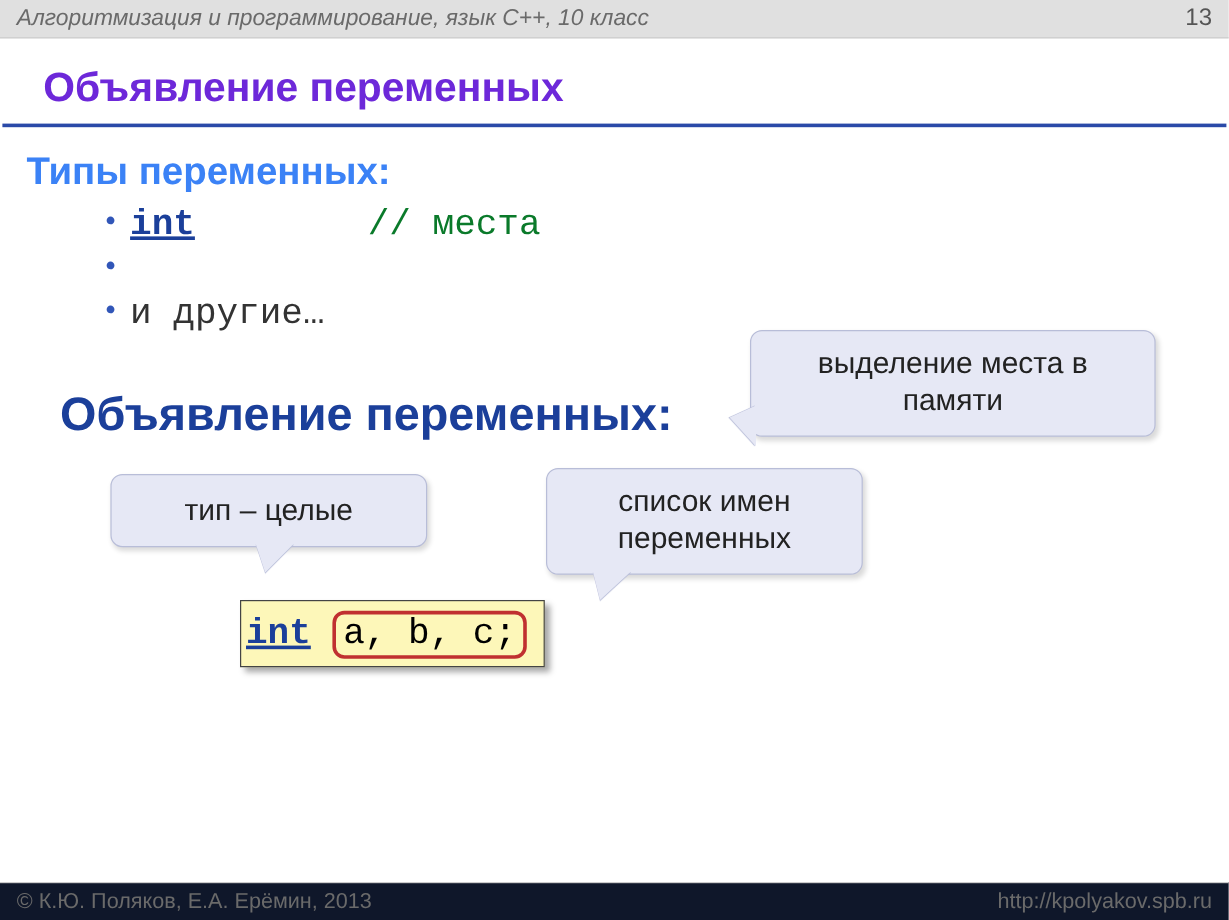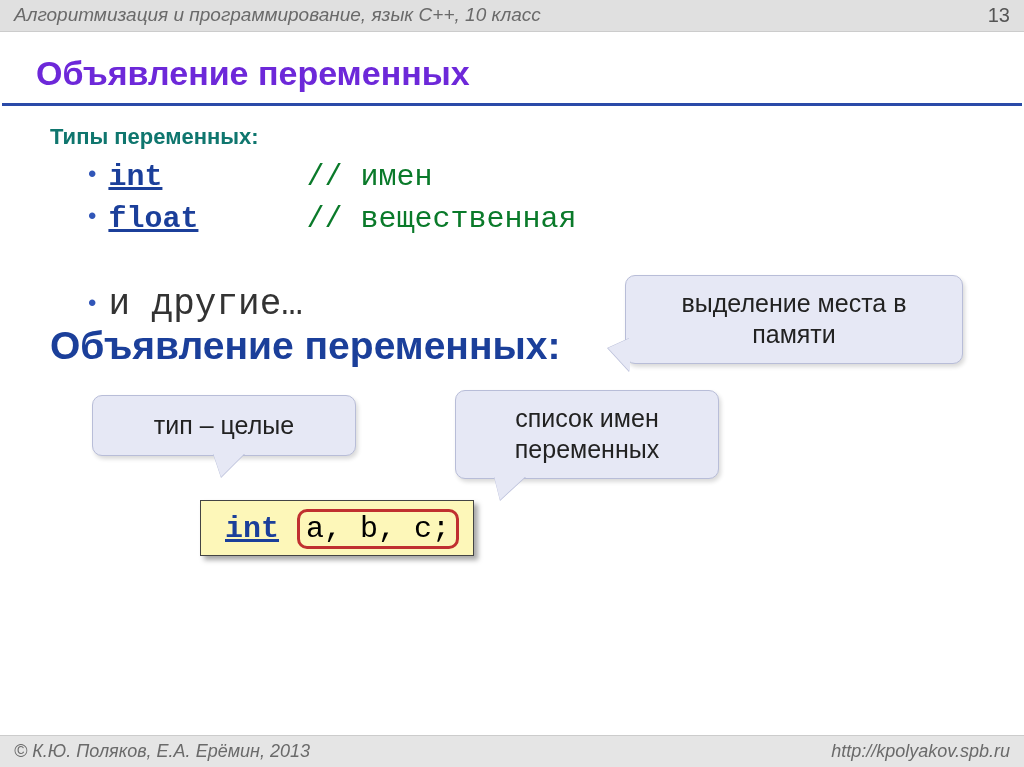--- a/index.html
+++ b/index.html
@@ -12,50 +12,51 @@
     overflow: hidden;
   }
   .header {
     background: #e0e0e0;
     color: #6a6a6a;
     padding: 4px 14px;
     font-style: italic;
     font-size: 19px;
     display: flex;
     justify-content: space-between;
+    align-items: center;
     border-bottom: 1px solid #ccc;
   }
   .page-num { font-weight: normal; font-style: normal; color: #555; font-size: 20px; }
   .title {
     font-size: 34px;
     font-weight: bold;
     color: #6d28d9;
     padding: 22px 34px 10px 34px;
     border-bottom: 3px solid #2a4aa8;
     margin: 0 2px 18px 2px;
   }
   .section-label {
-    color: #0f766e;
-    font-size: 22px;
+    color: #3b82f6;
+    font-size: 32px;
     font-weight: bold;
-    padding-left: 50px;
+    padding-left: 22px;
     margin-bottom: 10px;
   }
   .bullet-list { padding-left: 88px; }
   .bullet-row {
     display: flex;
     align-items: baseline;
     font-size: 30px;
     margin-bottom: 8px;
   }
   .bullet { color: #3156b8; font-size: 24px; margin-right: 12px; line-height: 1; position: relative; top: -3px; }
   .mono { font-family: "Courier New", monospace; font-size: 30px; }
   .kw { color: #1b3f9a; font-weight: bold; text-decoration: underline; }
   .comment { color: #0a7a2a; }
-  .others { font-family: "Courier New", monospace; font-size: 36px; color: #333; margin-top: 40px; }
+  .others { font-family: "Courier New", monospace; font-size: 30px; color: #333; }
   .callout {
     position: absolute;
     background: #e6e8f5;
     border: 1px solid #b8bdd8;
     border-radius: 10px;
     padding: 12px 20px;
     font-size: 25px;
     color: #222;
     text-align: center;
     box-shadow: 2px 3px 4px rgba(0,0,0,0.15);
@@ -91,38 +92,37 @@
     border-right: 26px solid transparent;
     border-top: 24px solid #e6e8f5;
     filter: drop-shadow(0 1px 0 #b8bdd8);
   }
   .code-box {
     position: absolute;
     left: 200px; top: 500px;
     background: #fdf7b9;
     border: 1px solid #444;
     box-shadow: 4px 4px 5px rgba(0,0,0,0.35);
-    padding: 8px 14px 6px 24px;
+    padding: 8px 14px 6px 4px;
     font-family: "Courier New", monospace;
     font-size: 30px;
     white-space: pre;
   }
   .code-box .kw { color: #1b3f9a; font-weight: bold; }
   .vars-outline {
     border: 3px solid #c03030;
     border-radius: 10px;
     padding: 0 6px;
     display: inline-block;
   }
   .footer {
     position: absolute;
     bottom: 0; left: 0; right: 0;
-    background: #e5e5e5;
+    background: #0f172a;
     color: #6a6a6a;
-    font-style: italic;
     font-size: 18px;
     padding: 5px 14px;
     display: flex;
     justify-content: space-between;
     border-top: 1px solid #ccc;
   }
   .section2-label {
     color: #1b3f9a;
     font-size: 39px;
     font-weight: bold;
@@ -139,28 +139,25 @@
 </div>
 
 <div class="title">Объявление  переменных</div>
 
 <div class="section-label">Типы переменных:</div>
 
 <div class="bullet-list">
   <div class="bullet-row">
     <span class="bullet">•</span>
     <span class="mono">
-      <span class="kw">int</span><span>&nbsp;&nbsp;&nbsp;&nbsp;&nbsp;&nbsp;&nbsp;&nbsp;</span><span class="comment">// имен</span>
+      <span class="kw">int</span><span>&nbsp;&nbsp;&nbsp;&nbsp;&nbsp;&nbsp;&nbsp;&nbsp;</span><span class="comment">// места</span>
     </span>
   </div>
   <div class="bullet-row">
     <span class="bullet">•</span>
-    <span class="mono">
-      <span class="kw">float</span><span>&nbsp;&nbsp;&nbsp;&nbsp;&nbsp;&nbsp;</span><span class="comment">// вещественная</span>
-    </span>
   </div>
   <div class="bullet-row">
     <span class="bullet">•</span>
     <span class="others">и другие…</span>
   </div>
 </div>
 
 <div class="section2-label">Объявление переменных:</div>
 
 <div class="callout co-memory">

